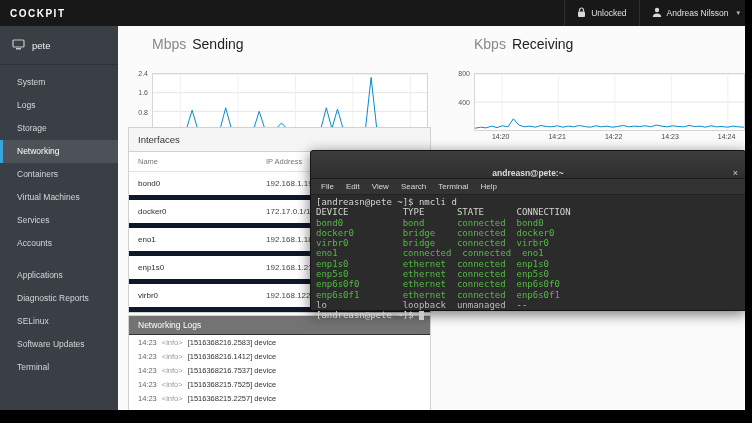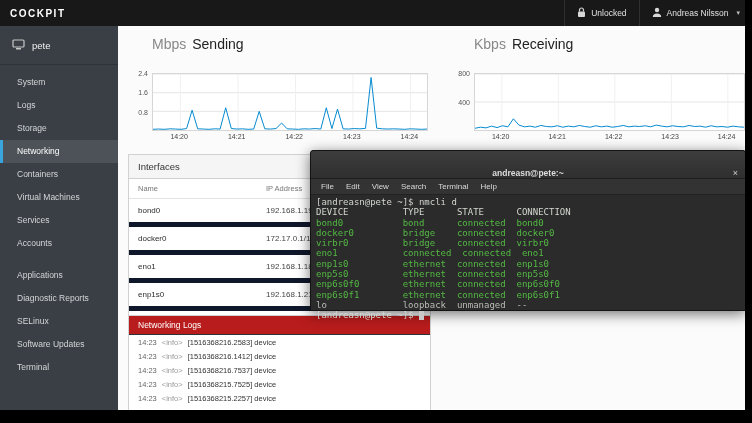--- a/index.html
+++ b/index.html
@@ -28,29 +28,29 @@
 .chart-title{color:#222}
 .chart-bodyrow{display:flex}
 .chart-ycol{width:24px;position:relative}
 .ytick{position:absolute;right:4px;font-size:7px;color:#555}
 .chart-plot{flex:1;height:58px;position:relative;background:#fff;border:1px solid #d6d6d6}
 .chart-plot svg{display:block}
 .chart-xrow{position:relative;height:12px;font-size:7px;color:#444}
 .xtick{position:absolute;top:2px}
 
 .panel{position:absolute;background:#fff;border:1px solid #d1d1d1}
-.interfaces{left:10px;top:128px;width:303px}
+.interfaces{left:10px;top:101px;width:303px}
 .panel-heading{background:#f5f5f5;border-bottom:1px solid #d1d1d1;padding:6px 9px;font-size:9.5px;color:#333}
 .if-header{display:flex;font-size:7.5px;color:#777;padding:5px 9px;border-bottom:1px solid #e3e3e3}
 .if-header span:first-child{width:128px}
 .if-row{display:flex;font-size:8px;padding:7px 9px;border-bottom:5px solid #0f172a;color:#2d2d2d;cursor:pointer}
 .if-row .if-name{width:128px}
 .if-row .if-ip{color:#444}
 .logs{left:10px;top:289px;width:303px;height:130px}
-.logs-heading{background:#b91c1c;color:#fff;font-size:8.5px;padding:4px 9px;border-bottom:1px solid #2e3338}
+.logs-heading{background:#737373;color:#fff;font-size:8.5px;padding:4px 9px;border-bottom:1px solid #2e3338}
 .log-date{font-size:8px;font-weight:bold;color:#222;padding:4px 9px 2px}
 .log-row{display:flex;gap:5px;font-size:7.5px;padding:2.5px 9px;white-space:nowrap;overflow:hidden;cursor:pointer}
 .log-time{color:#666}
 .log-level{color:#999}
 .log-msg{color:#333}
 
 .terminal{position:absolute;left:310px;top:150px;width:436px;height:161px;z-index:50;box-shadow:0 3px 14px rgba(0,0,0,.55);border:1px solid #141414;background:#2b2b2b;border-radius:3px 3px 0 0}
 .term-titlebar{height:28px;background:linear-gradient(#3d3d3d,#2f2f2f);border-bottom:1px solid #1e1e1e;display:flex;align-items:flex-end;border-radius:3px 3px 0 0;position:relative;cursor:default}
 .term-title{flex:1;text-align:center;color:#ddd;font-size:8.5px;font-weight:bold}
 .term-close{position:absolute;right:7px;color:#cfcfcf;font-size:9px;cursor:pointer}

